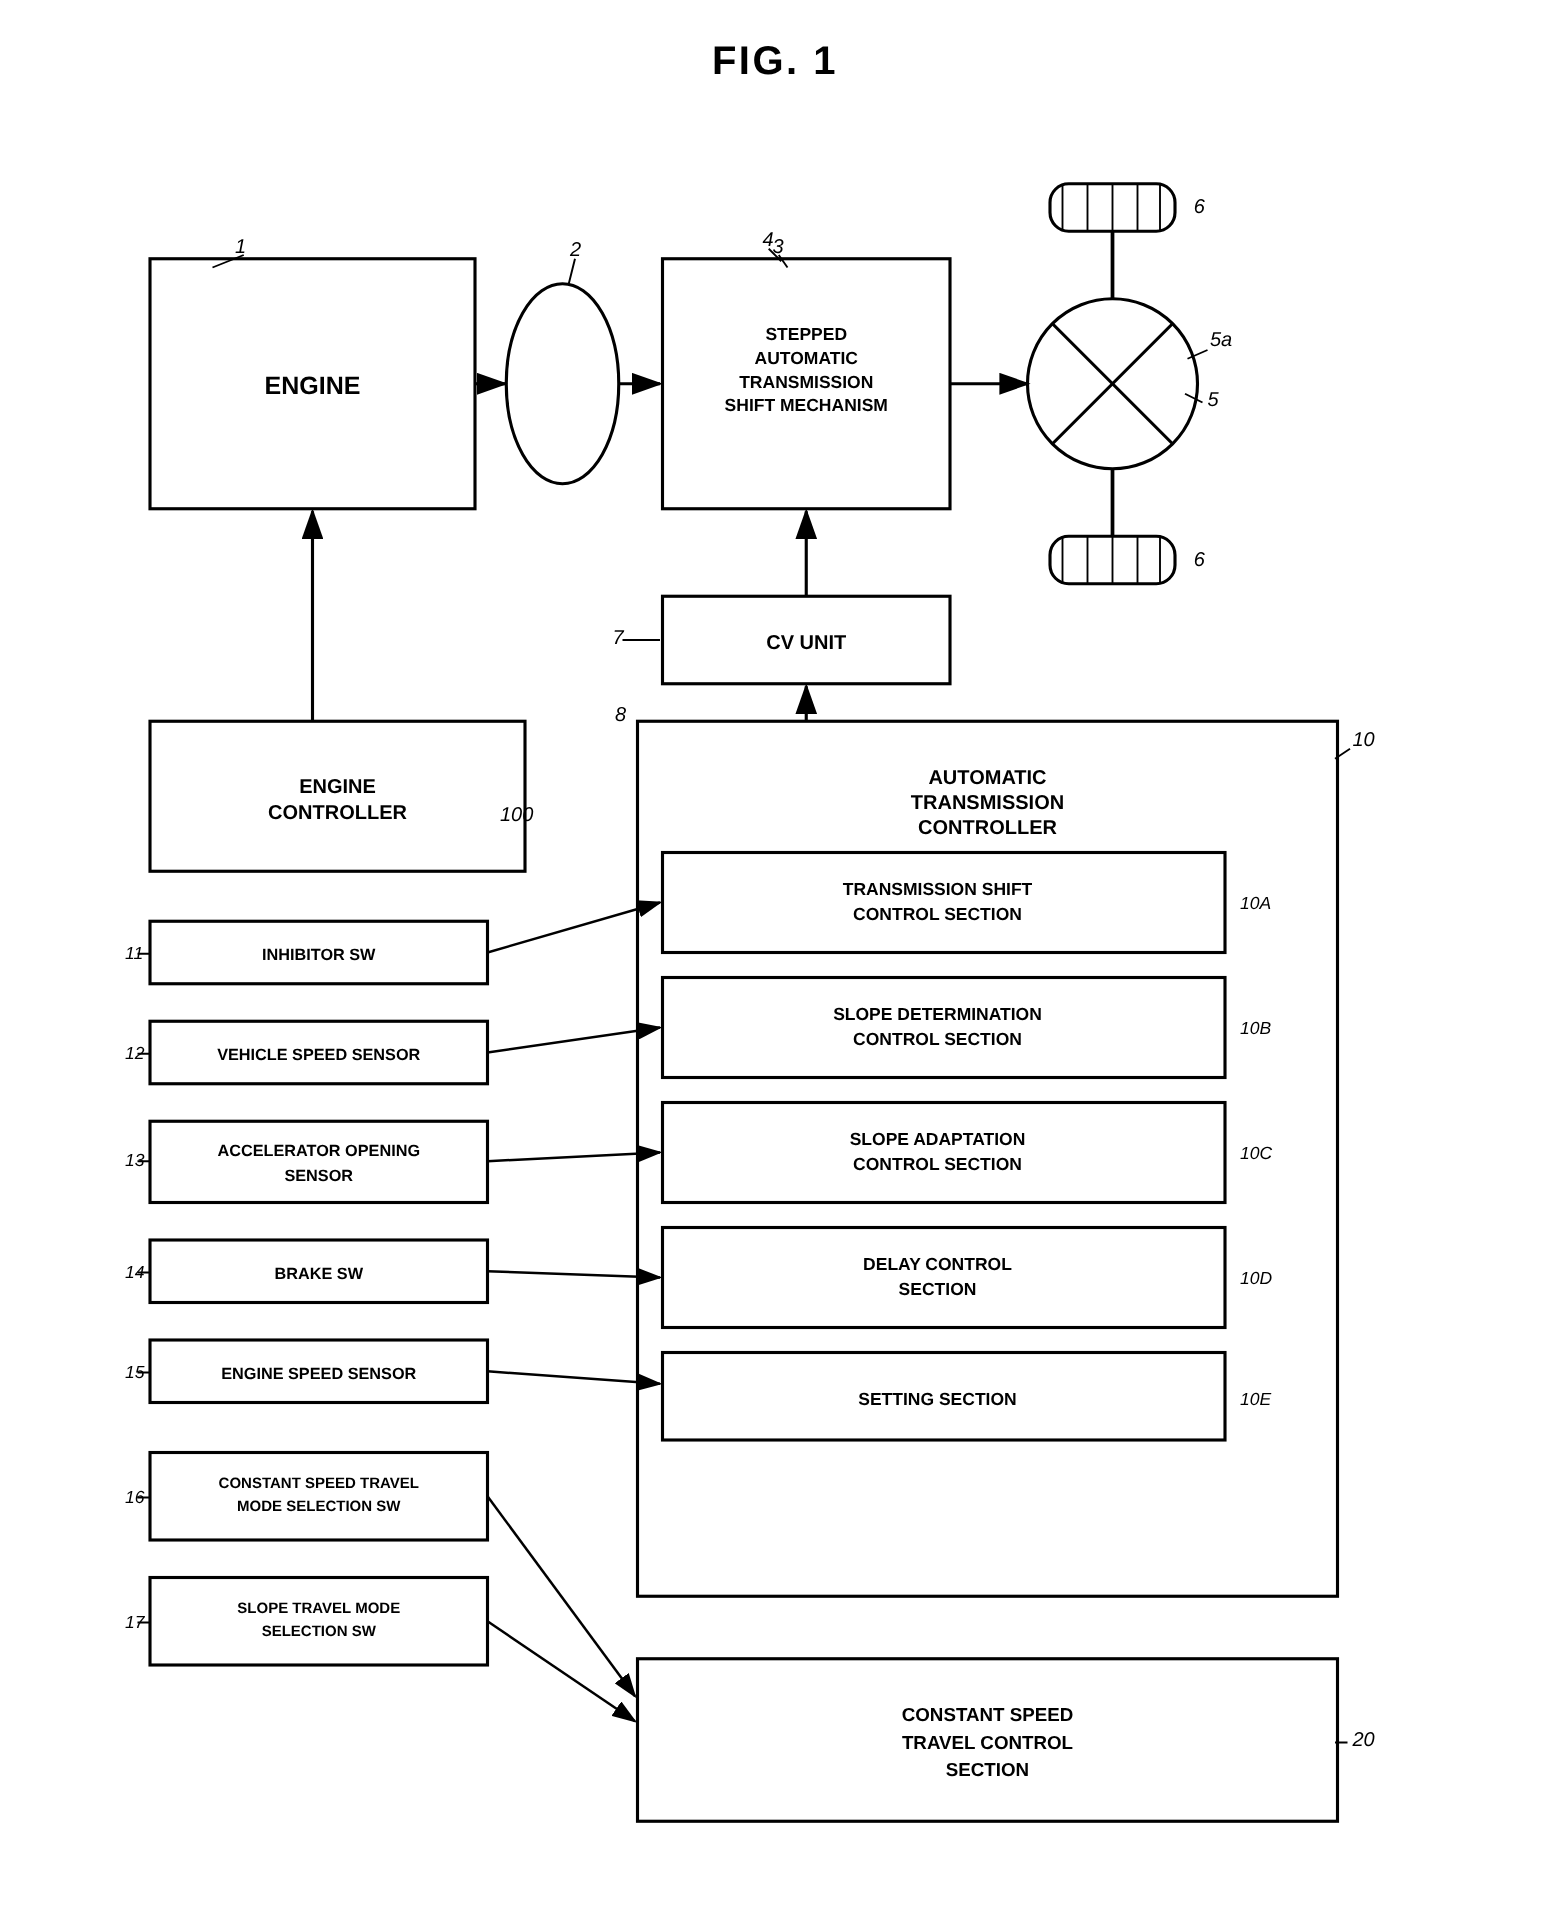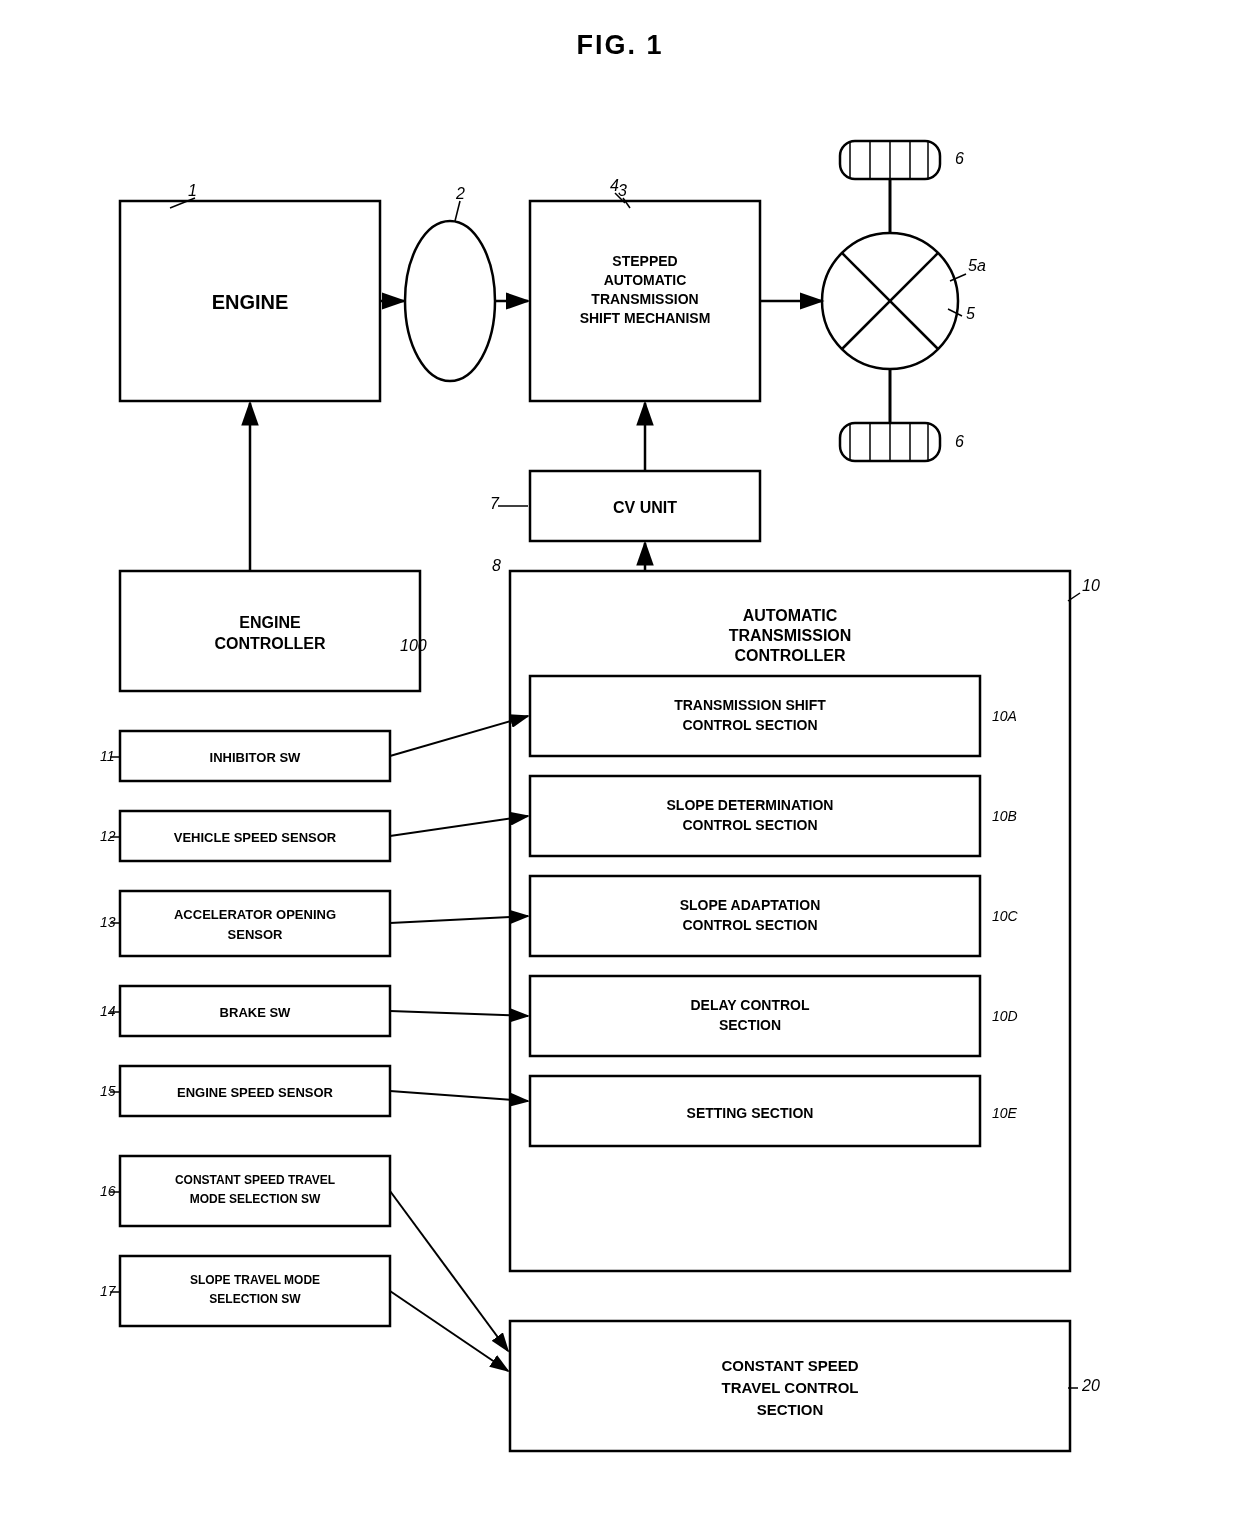--- a/index.html
+++ b/index.html
@@ -6,21 +6,21 @@
     body {
       background: #fff;
       font-family: Arial, sans-serif;
       width: 1240px;
       min-height: 1525px;
       position: relative;
       overflow: hidden;
     }
     .page-title {
       text-align: center;
-      font-size: 27px;
+      font-size: 32px;
       font-weight: bold;
       padding: 30px 0 20px 0;
       letter-spacing: 2px;
     }
     .diagram-container {
       position: relative;
       width: 1100px;
       height: 1430px;
       margin: 0 auto;
     }

